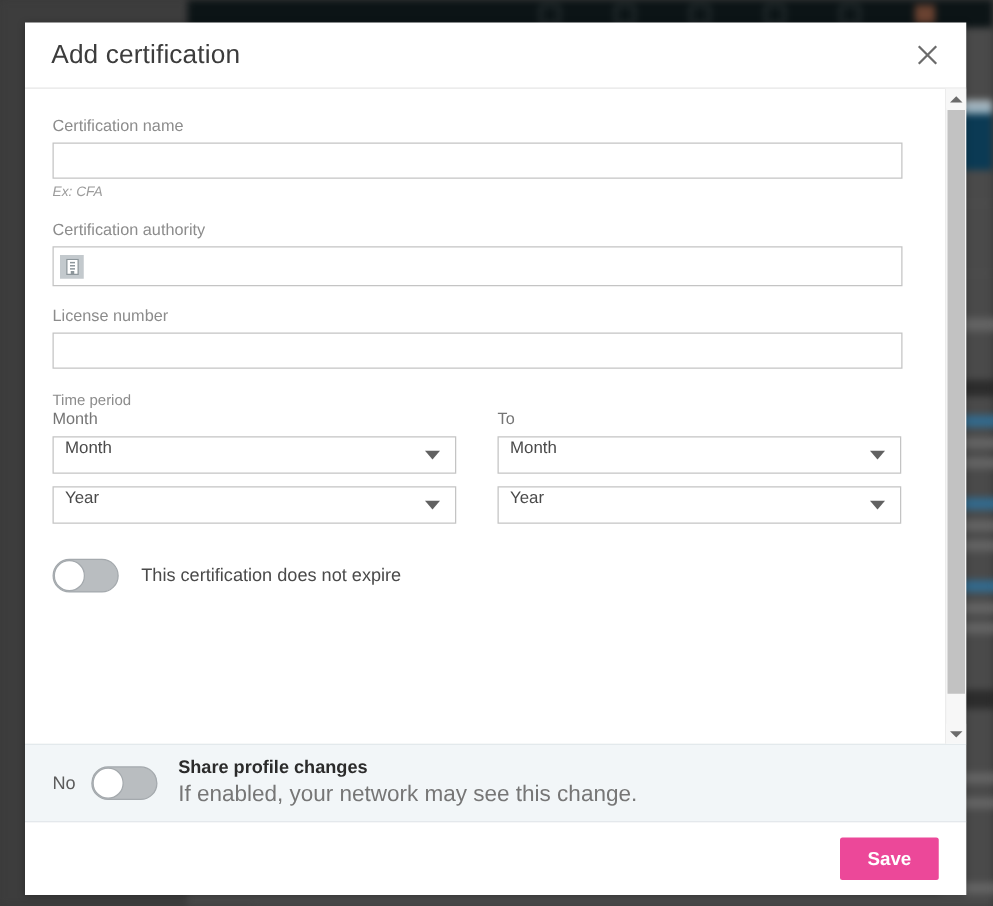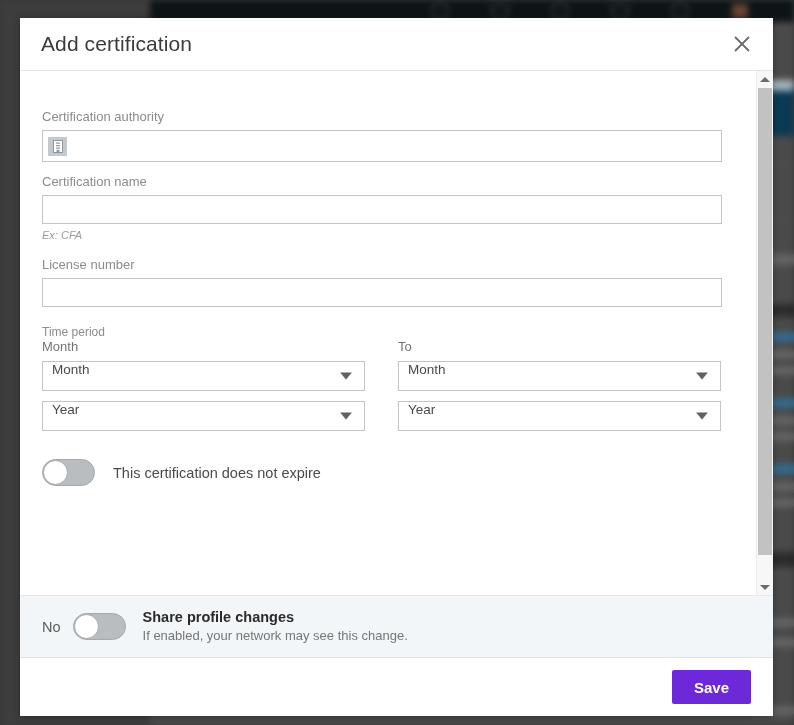--- a/index.html
+++ b/index.html
@@ -350,40 +350,40 @@
   }
   .share-text { margin-left: 17px; }
   .share-title {
     font-size: 14.5px;
     color: #2b2b2b;
     font-weight: bold;
     display: block;
     line-height: 1.25;
   }
   .share-sub {
-    font-size: 13px;
+    font-size: 18px;
     color: #767676;
     display: block;
     line-height: 1.3;
     margin-top: 1px;
   }
 
   
   .action-bar {
     flex: 0 0 58px;
     height: 58px;
     background: #ffffff;
     display: flex;
     align-items: center;
     justify-content: flex-end;
     padding-right: 22px;
     box-sizing: border-box;
   }
   .save-btn {
-    background: #6d28d9;
+    background: #ec4899;
     color: #ffffff;
     border: none;
     border-radius: 2px;
     font-size: 15px;
     font-weight: bold;
     padding: 0 22px;
     height: 34px;
     cursor: pointer;
     font-family: "Liberation Sans", sans-serif;
   }
@@ -436,42 +436,42 @@
           <line x1="3" y1="3" x2="17" y2="17" stroke="#6b6b6b" stroke-width="1.8"></line>
           <line x1="17" y1="3" x2="3" y2="17" stroke="#6b6b6b" stroke-width="1.8"></line>
         </svg>
       </button>
     </div>
 
     <div class="modal-body-wrap">
 
       <div class="modal-body">
 
+        <div class="field">
+          <label class="field-label">Certification name</label>
+          <input class="text-input" type="text" value="" style="">
+          <span class="hint">Ex: CFA</span>
+        </div>
+
         <div class="field" style="margin-top:16px;">
           <label class="field-label">Certification authority</label>
           <div class="authority-wrap">
             <span class="authority-icon">
               <svg width="12" height="13" viewBox="0 0 12 13">
                 <rect x="1.5" y="0.5" width="9" height="12" fill="#ffffff" stroke="#8d969b" stroke-width="1"></rect>
                 <rect x="4" y="2.5" width="4" height="1.2" fill="#8d969b"></rect>
                 <rect x="4" y="5" width="4" height="1.2" fill="#8d969b"></rect>
                 <rect x="4" y="7.5" width="4" height="1.2" fill="#8d969b"></rect>
                 <rect x="4.6" y="9.8" width="2.8" height="2.7" fill="#8d969b"></rect>
               </svg>
             </span>
             <input class="authority-input" type="text" value="" style="">
           </div>
         </div>
 
-        <div class="field">
-          <label class="field-label">Certification name</label>
-          <input class="text-input" type="text" value="" style="">
-          <span class="hint">Ex: CFA</span>
-        </div>
-
         <div class="field" style="margin-top:16px;">
           <label class="field-label">License number</label>
           <input class="text-input" type="text" value="" style="">
         </div>
 
         <div style="margin-top:18px;">
           <span class="section-label">Time period</span>
           <div class="period-grid">
 
             <div class="period-col">

